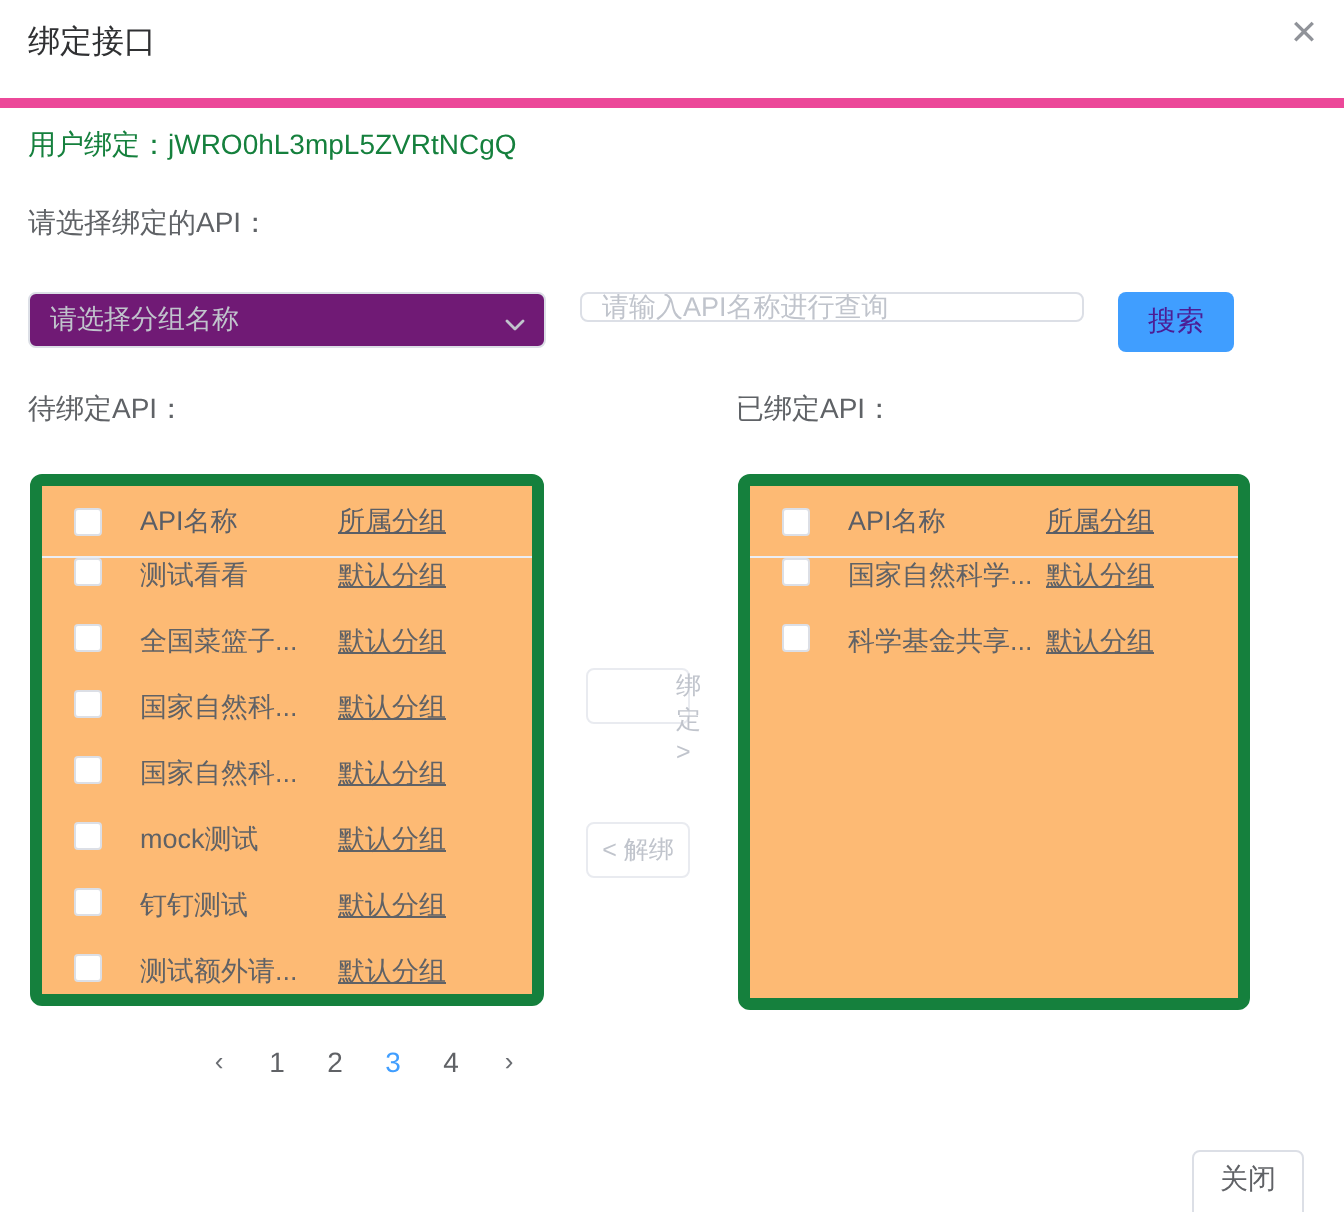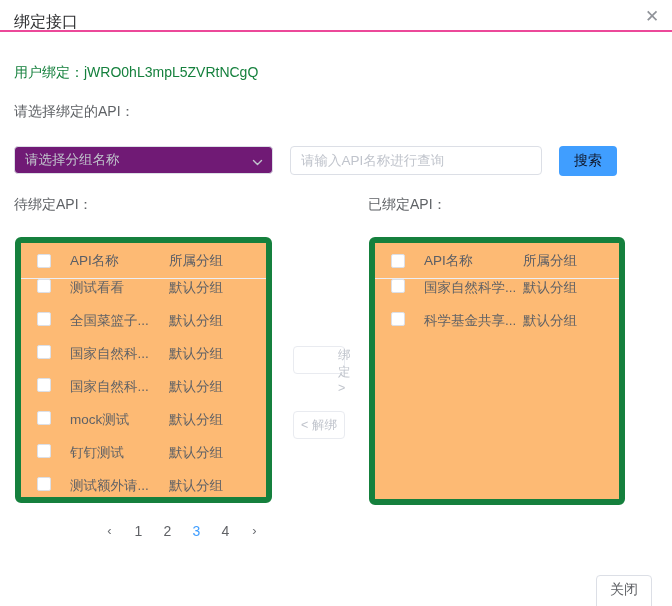--- a/index.html
+++ b/index.html
@@ -1,64 +1,64 @@
 <!DOCTYPE html>
 <html><head>
 <meta charset="utf-8">
 <style>
   * { margin:0; padding:0; box-sizing:border-box; }
   html,body { width:672px; height:606px; background:#fff; }
   body { font-family:"Liberation Sans","DejaVu Sans",sans-serif; color:#606266; font-size:14px; }
   .dialog { position:relative; width:672px; height:606px; background:#fff; overflow:hidden; }
 
   
-  .dlg-header { position:absolute; top:0; left:0; right:0; height:32px; border-bottom:2px solid #ec4899; }
+  .dlg-header { position:absolute; top:0; left:0; right:0; height:54px; border-bottom:5px solid #ec4899; }
   .dlg-title { position:absolute; left:14px; top:0; line-height:44px; font-size:16px; color:#303133; }
   .dlg-close { position:absolute; right:11px; top:8px; width:18px; height:18px; cursor:pointer;
                color:#909399; font-size:17px; line-height:18px; text-align:center; }
 
   
   .user-binding { position:absolute; left:14px; top:64px; color:#15803d; }
   .select-api-label { position:absolute; left:14px; top:103px; color:#5f6266; }
 
   
   .group-select { position:absolute; left:14px; top:146px; width:259px; height:28px;
                   border:1px solid #dcdfe6; border-radius:4px; background:#701a75; cursor:pointer; }
   .group-select .ph { position:absolute; left:10px; top:0; line-height:26px; color:#c0c4cc; font-size:13.5px; }
   .group-select .chev { position:absolute; right:9px; top:8px; width:11px; height:11px; }
-  .api-input { position:absolute; left:290px; top:146px; width:252px; height:29px;
+  .api-input { position:absolute; left:290px; top:146px; width:252px; height:15px;
                border:1px solid #dcdfe6; border-radius:4px; padding:0 10px; font-size:13.5px;
                color:#606266; outline:none; font-family:inherit; }
   .api-input::placeholder { color:#c0c4cc; }
   .search-btn { position:absolute; left:559px; top:146px; width:58px; height:30px;
-                background:#409EFF; color:#0f172a; border:none; border-radius:4px;
+                background:#409EFF; color:#4c1d95; border:none; border-radius:4px;
                 font-size:14px; cursor:pointer; font-family:inherit; }
 
   
   .panel-label-left  { position:absolute; left:14px;  top:196px; color:#5f6266; }
   .panel-label-right { position:absolute; left:368px; top:196px; color:#5f6266; }
 
   
   .panel { position:absolute; border:6px solid #15803d; border-radius:6px; background:#fdba74; overflow:hidden; }
   .panel.left  { left:15px;  top:237px; width:257px; height:266px; }
   .panel.right { left:369px; top:237px; width:256px; height:268px; }
   .t-header { display:flex; align-items:center; height:36px; border-bottom:1px solid #ebeef5;
               padding-left:16px; color:#5a5e66; font-weight:500; }
   .t-row { display:flex; align-items:flex-start; height:33px; padding-left:16px; }
   .cbx { width:14px; height:14px; border:1px solid #dcdfe6; border-radius:2px;
          background:#fff; margin-right:19px; flex:none; cursor:pointer; }
   .c-name  { width:99px; font-size:13.5px; color:#606266; white-space:nowrap; overflow:hidden; }
   .t-header .c-name, .t-header .c-group { font-size:13.5px; color:#5a5e66; }
-  .c-group { font-size:13.5px; color:#606266; white-space:nowrap; }
+  .c-group { font-size:13.5px; color:#606266; white-space:nowrap;text-decoration:underline; }
 
   
   .transfer-btn { position:absolute; left:293px; width:52px; height:28px; background:#fff;
                   border:1px solid #e9ebf0; border-radius:4px; color:#c0c4cc; font-size:12.5px;
                   font-family:inherit; cursor:not-allowed; }
-  .transfer-btn.bind   { top:346px;padding-left:44px; }
+  .transfer-btn.bind   { top:334px;padding-left:44px; }
   .transfer-btn.unbind { top:375px;margin-top:36px; }
 
   
   .pagination { position:absolute; left:96px; top:517px; width:172px; height:28px;
                 display:flex; justify-content:space-between; align-items:center; }
   .pg-item { width:27px; height:28px; line-height:28px; text-align:center; color:#606266;
              font-size:14px; cursor:pointer; user-select:none; }
   .pg-item.arrow { font-size:13px; color:#6b6e73; }
   .pg-item.active { color:#409EFF; }
 

